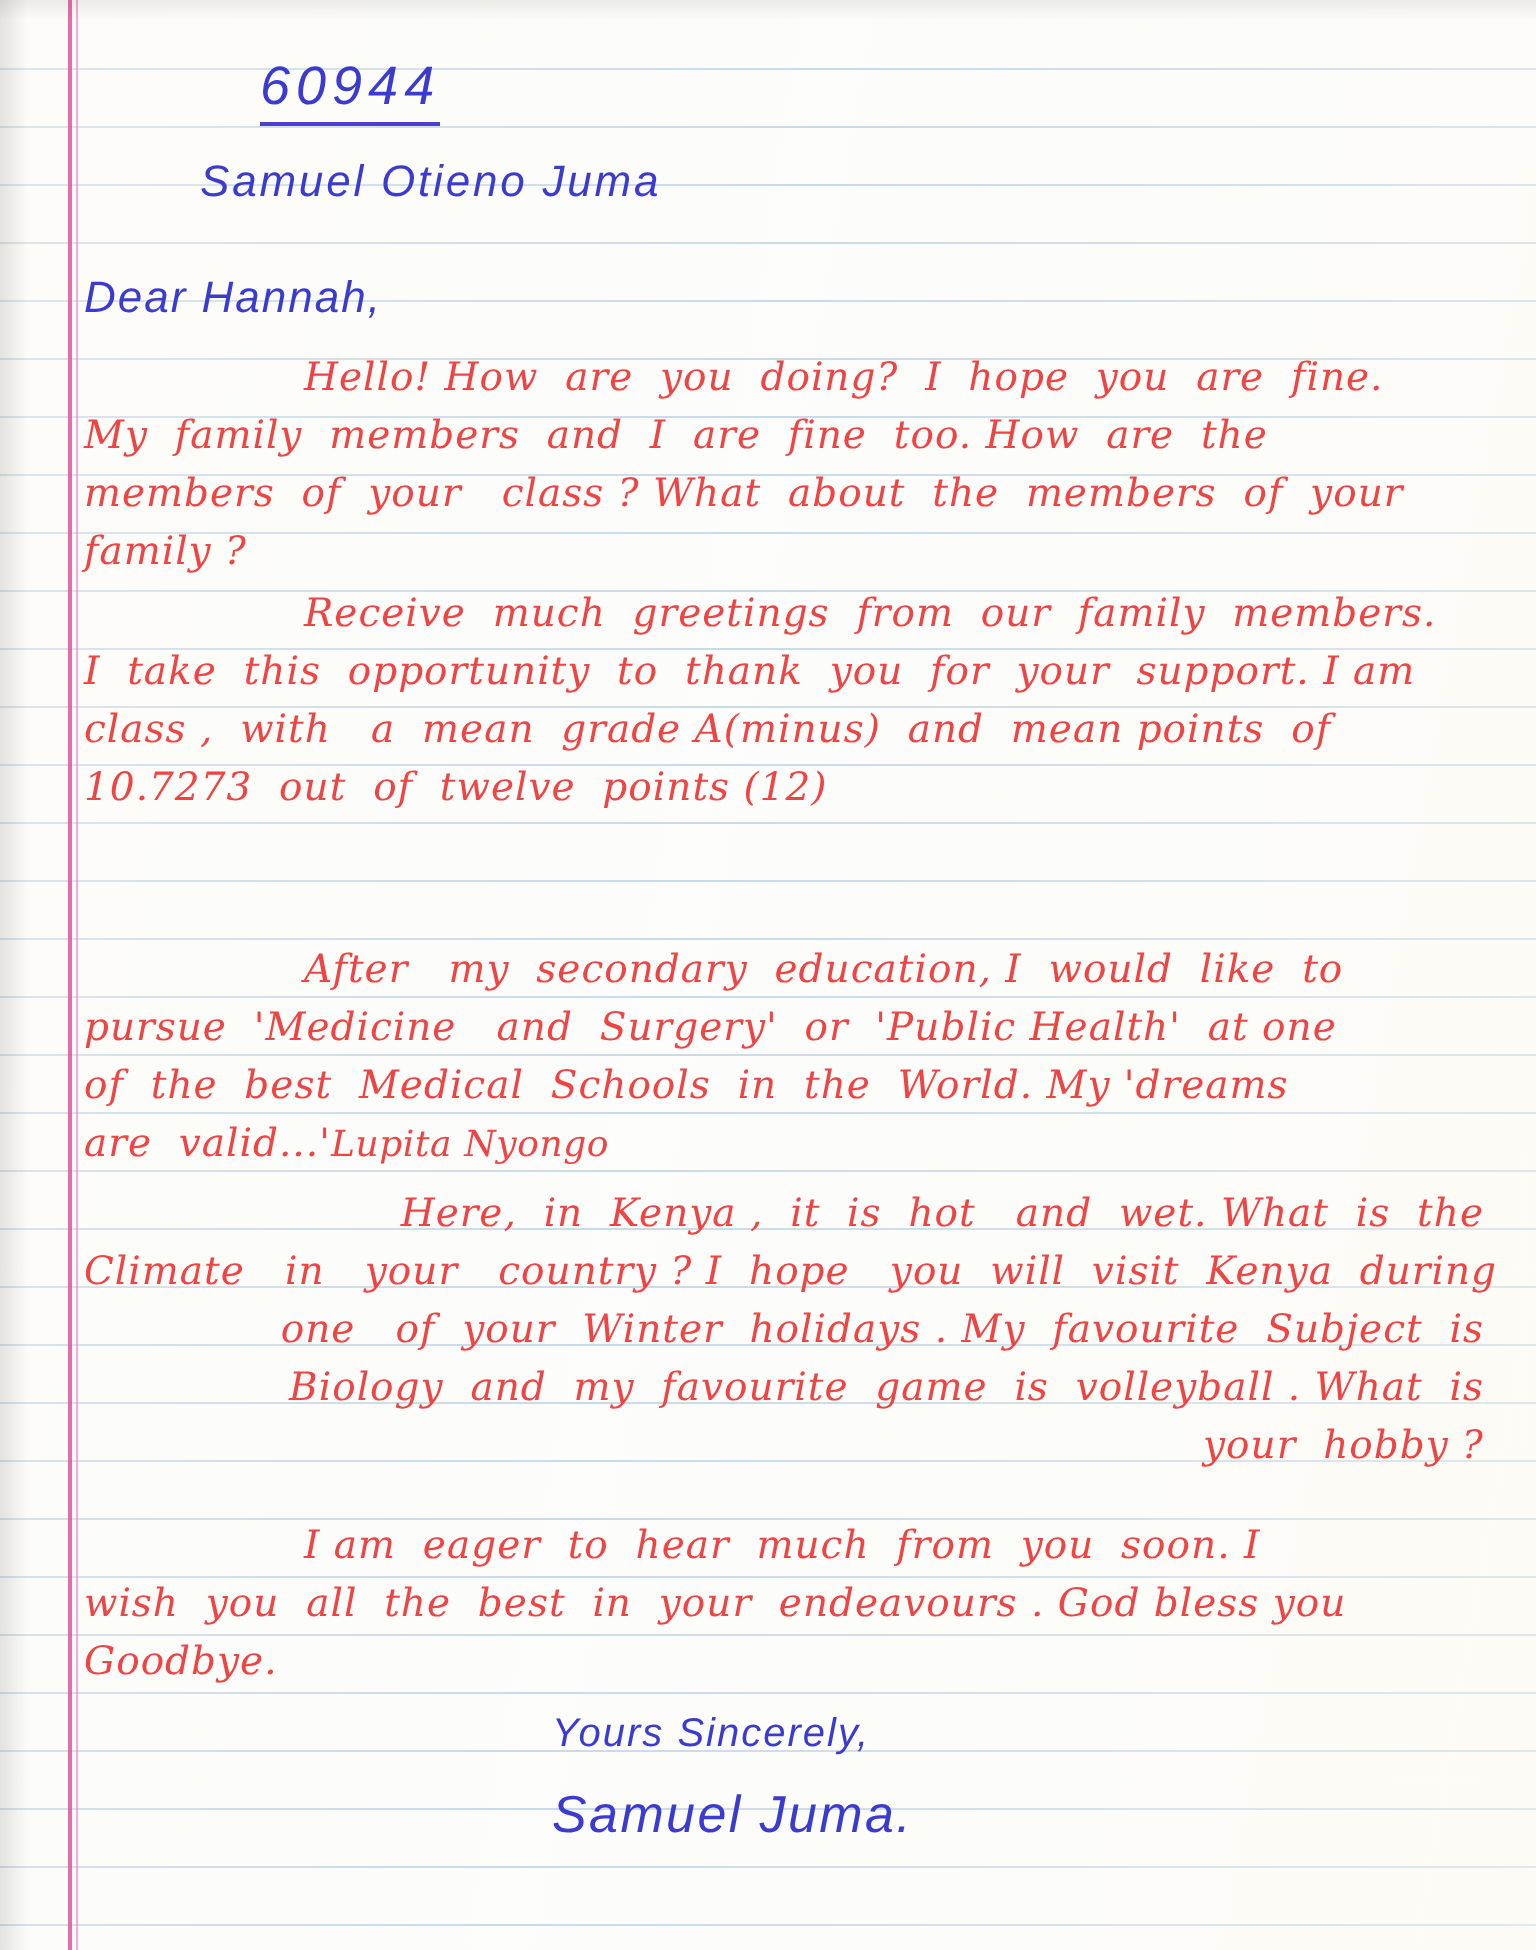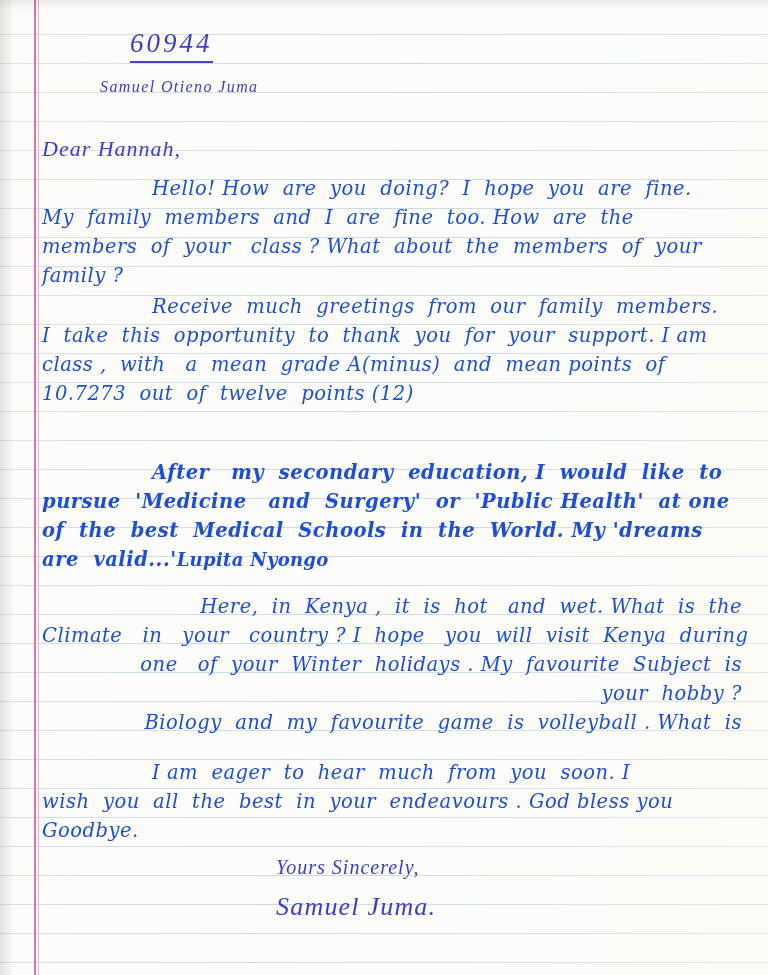--- a/index.html
+++ b/index.html
@@ -62,64 +62,64 @@
     position: absolute;
     left: 0; right: 0; top: 0; height: 10px;
     background: linear-gradient(to bottom, rgba(0,0,0,0.07), rgba(0,0,0,0));
     pointer-events: none;
   }
 
   
   .hand {
     position: absolute;
     color: #3b3bd0;
-    font-family: Liberation Serif, serif;
+    font-family: Liberation Sans, sans-serif;
     font-style: italic;
     white-space: pre;
     letter-spacing: 0.6px;
   }
 
   .ref-number {
     left: 130px;
     top: 28px;
     font-size: 27px;
     letter-spacing: 3px;
     border-bottom: 2px solid #4a3fd0;
     padding-bottom: 2px;
   }
   .sender-name {
     left: 100px;
     top: 78px;
-    font-size: 16px;
+    font-size: 22px;
     letter-spacing: 1.4px;
   }
   .salutation {
     left: 42px;
     top: 136px;
     font-size: 22px;
     letter-spacing: 1px;
   }
 
   .para {
     position: absolute;
     left: 42px;
     width: 700px;
-    color: #1d4ed8;
+    color: #ef4444;
     font-family: "DejaVu Serif", serif;
     font-style: italic;
     font-size: 19.5px;
     line-height: 29px;
     letter-spacing: 0.5px;
   }
   .para .indent { display: inline-block; width: 110px; }
   .line { display: block; white-space: pre; }
 
   .p1 { top: 174px; }
   .p2 { top: 292px; }
-  .p3 { top: 458px; font-weight: bold; }
+  .p3 { top: 470px; }
   .p4 { top: 592px; text-align: right; }
   .p5 { top: 758px; }
 
   .aside-note {
     font-size: 18px;
     letter-spacing: .3px;
   }
 
   .closing {
     left: 276px;
@@ -167,22 +167,22 @@
     <span class="line"><span class="indent"></span><span>After   my  secondary  education, I  would  like  to</span></span>
     <span class="line">pursue  'Medicine   and  Surgery'  or  'Public Health'  at one</span>
     <span class="line">of  the  best  Medical  Schools  in  the  World. My 'dreams</span>
     <span class="line"><span>are  valid...'</span><span class="aside-note">Lupita Nyongo</span></span>
   </div>
 
   <div class="para p4">
     <span class="line"><span class="indent"></span><span>Here,  in  Kenya ,  it  is  hot   and  wet. What  is  the</span></span>
     <span class="line">Climate   in   your   country ? I  hope   you  will  visit  Kenya  during</span>
     <span class="line">one   of  your  Winter  holidays . My  favourite  Subject  is</span>
+    <span class="line">Biology  and  my  favourite  game  is  volleyball . What  is</span>
     <span class="line">your  hobby ?</span>
-    <span class="line">Biology  and  my  favourite  game  is  volleyball . What  is</span>
   </div>
 
   <div class="para p5">
     <span class="line"><span class="indent"></span><span>I am  eager  to  hear  much  from  you  soon. I</span></span>
     <span class="line">wish  you  all  the  best  in  your  endeavours . God bless you</span>
     <span class="line">Goodbye.</span>
   </div>
 
   <div class="hand closing">Yours Sincerely,</div>
   <div class="hand signature">Samuel Juma.</div>

